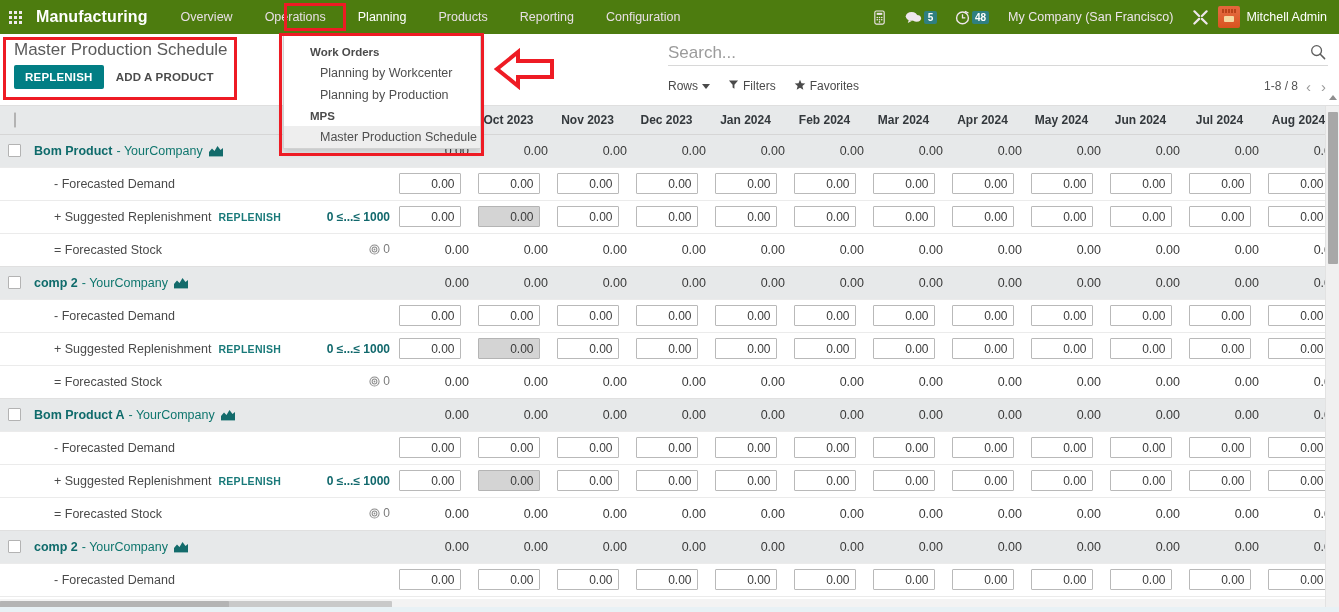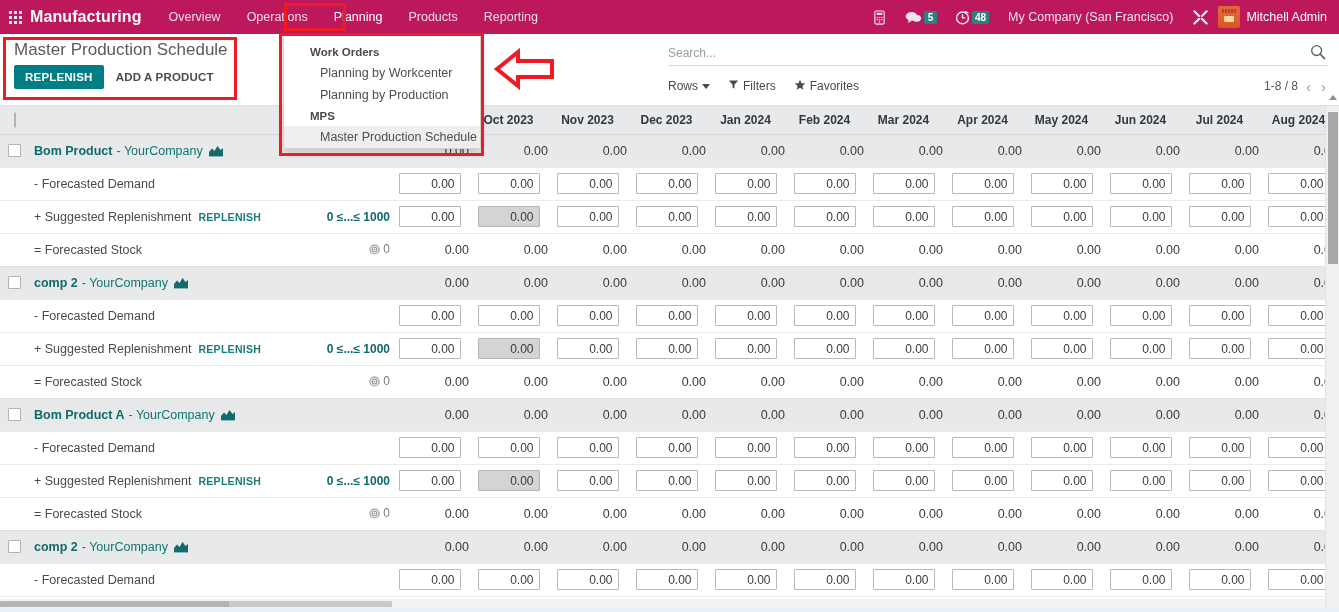--- a/index.html
+++ b/index.html
@@ -108,21 +108,21 @@
 
   .cp-right { position: absolute; left: 668px; top: 6px; width: 660px; }
   .searchbox {
     position: relative;
     border-bottom: 1px solid #d8d8d8;
     height: 26px;
     display: flex; align-items: center;
   }
   .searchbox input {
     border: none; outline: none; background: transparent;
-    font-size: 12px; color: #444; width: 620px;
+    font-size: 17px; color: #444; width: 620px;
     font-family: "Liberation Sans", sans-serif;
   }
   .searchbox input::placeholder { color: #9b9b9b; }
   .search-ico { position: absolute; right: 2px; top: 4px; cursor: pointer; }
   .filters-row {
     display: flex; align-items: center;
     height: 32px; margin-top: 4px;
     font-size: 12px; color: #4a4a4a;
   }
   .fl-item { display: flex; align-items: center; gap: 4px; margin-right: 18px; cursor: pointer; }
@@ -201,21 +201,21 @@
   .prod-line { display: flex; align-items: center; padding-left: 8px; }
   .chk {
     width: 13px; height: 13px; border: 1px solid #b3b3b3;
     background: #fff; border-radius: 1px; margin-right: 13px;
     flex: none; cursor: pointer;
   }
   .prod-name { color: #0f6b6b; font-weight: bold; font-size: 12.5px; }
   .prod-comp { color: #0f766e; font-size: 12.5px; }
   .chart-ico { margin-left: 6px; cursor: pointer; display: inline-flex; }
   .sub-label {
-    padding-left: 34px; font-size: 12.5px; color: #4a4a4a;
+    padding-left: 54px; font-size: 12.5px; color: #4a4a4a;
     display: flex; align-items: center;
   }
   .repl-link {
     color: #1a7a7a; font-size: 10.5px; font-weight: bold;
     letter-spacing: .3px; margin-left: 7px; cursor: pointer;
   }
 
   td.rangecell {
     text-align: right; padding-right: 10px;
     font-size: 12px; color: #11686c; font-weight: bold;
@@ -271,40 +271,41 @@
     width: 229px; height: 9px; background: #b4b4b4; border-radius: 1px;
   }
   .bottom-strip {
     position: absolute; left: 0; bottom: 0; width: 1339px; height: 5px;
     background: #e8f1f5; z-index: 42;
   }
 </style>
 </head>
 <body>
 
-<div class="topbar" style="background: #be185d;">
+<div class="topbar" style="background: #4d7c0f; gap: 6px;">
   <div class="apps-grid">
     <span class="gdot-wrap">
         <i></i>
         <i></i>
         <i></i>
         <i></i>
         <i></i>
         <i></i>
         <i></i>
         <i></i>
         <i></i>
       </span>
   </div>
   <div class="brand">Manufacturing</div>
   <div class="navitem">Overview</div>
   <div class="navitem">Operations</div>
   <div class="navitem active">Planning</div>
   <div class="navitem">Products</div>
   <div class="navitem">Reporting</div>
+  <div class="navitem">Configuration</div>
 
   <div class="topbar-right">
     <div class="tb-ico">
       <svg width="15" height="15" viewBox="0 0 16 16">
           <rect x="3" y="1" width="10" height="14" rx="1.6" fill="none" stroke="#efe6ec" stroke-width="1.2"></rect>
           <rect x="5" y="3" width="6" height="2.2" fill="#efe6ec"></rect>
           <circle cx="5.6" cy="8" r=".85" fill="#efe6ec"></circle>
           <circle cx="8" cy="8" r=".85" fill="#efe6ec"></circle>
           <circle cx="10.4" cy="8" r=".85" fill="#efe6ec"></circle>
           <circle cx="5.6" cy="10.4" r=".85" fill="#efe6ec"></circle>

